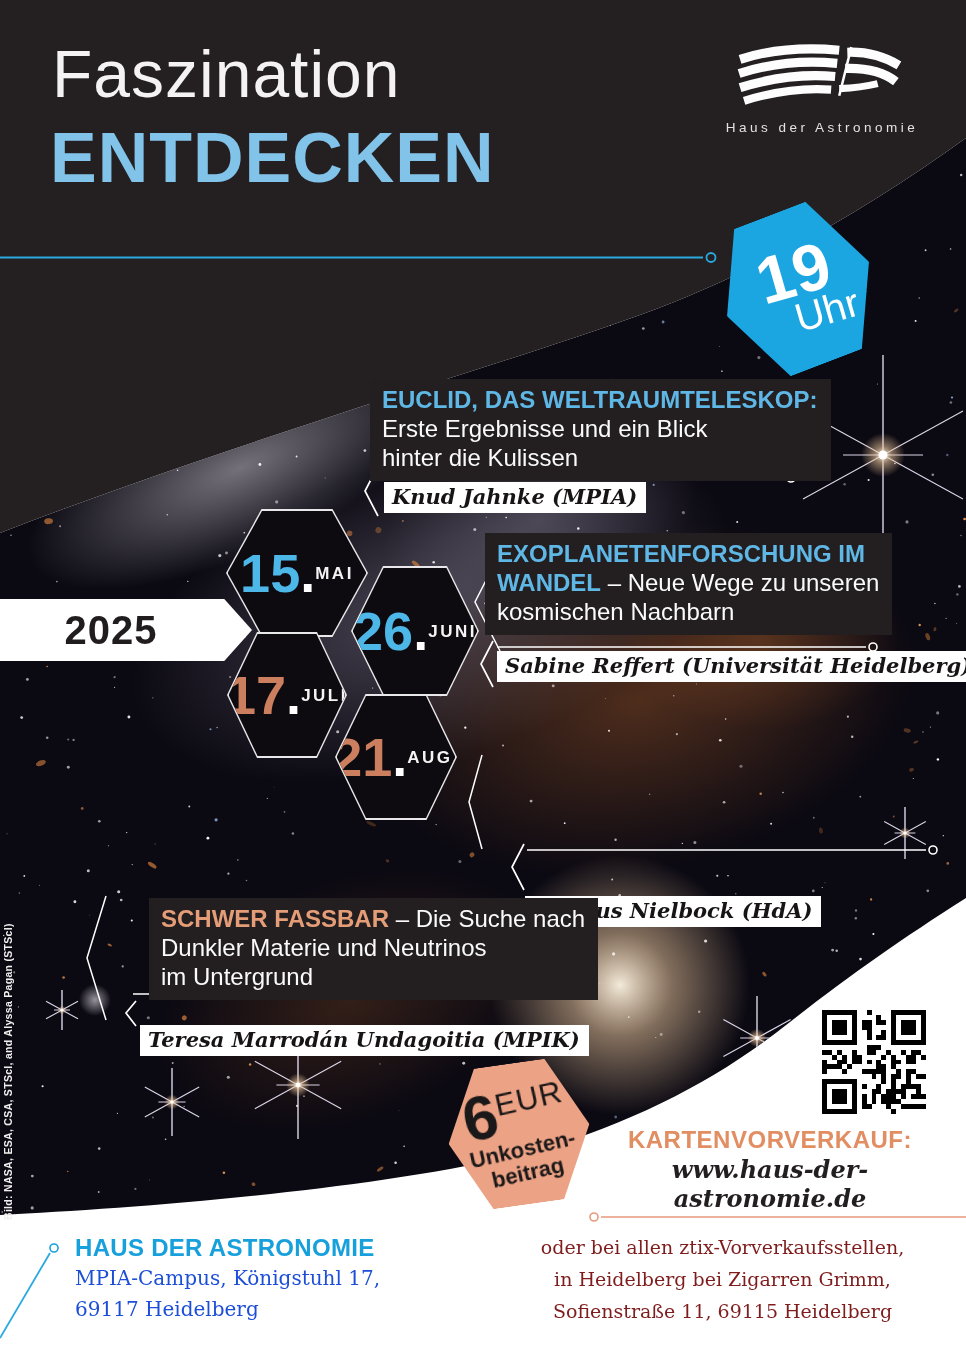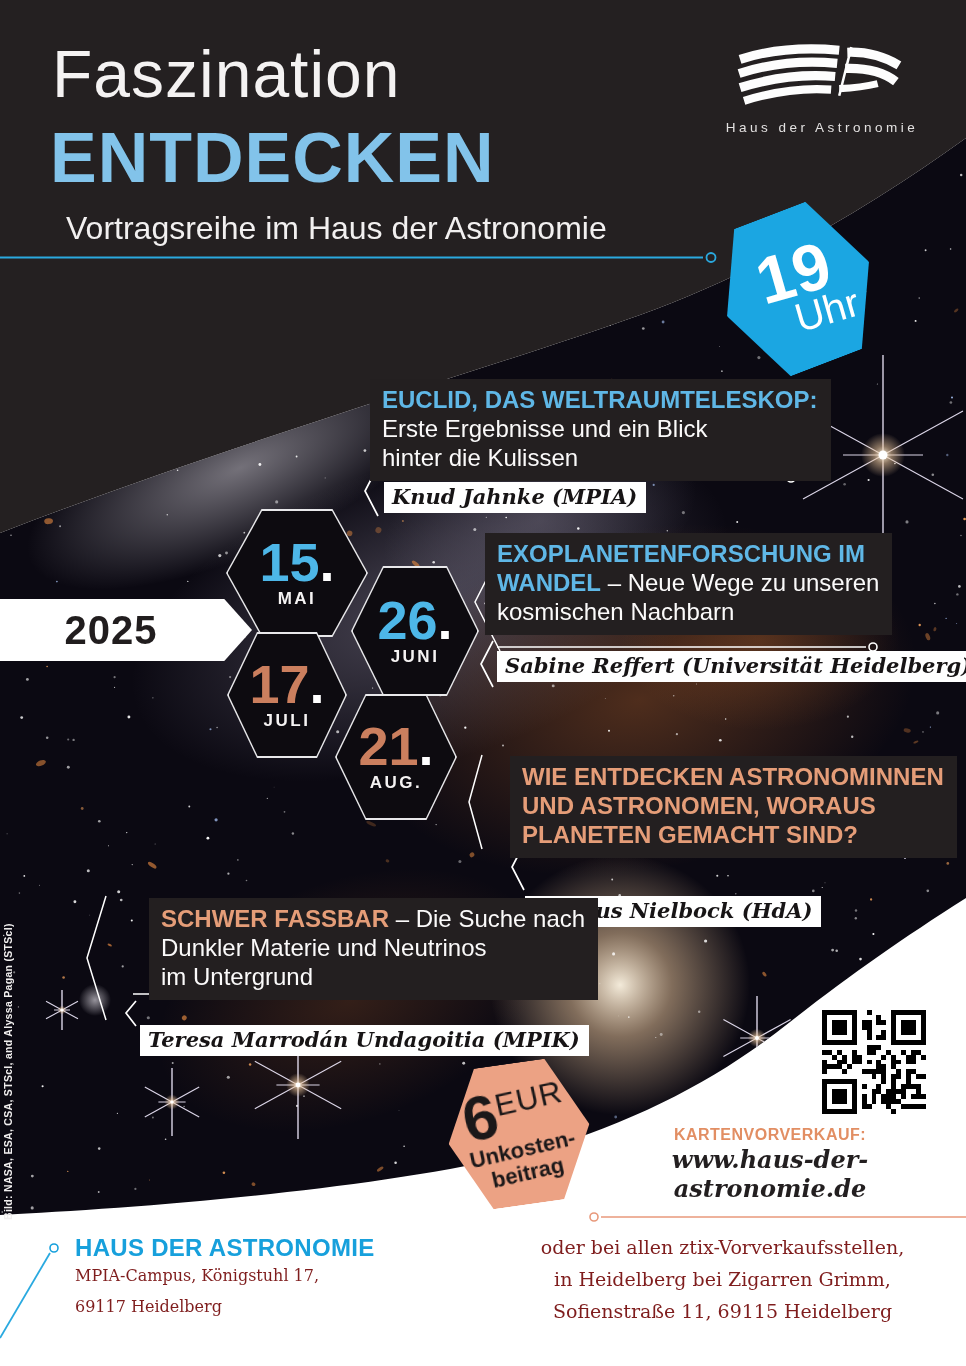--- a/index.html
+++ b/index.html
@@ -26,21 +26,21 @@
 
   
   .year-banner{position:absolute;left:0;top:599px;width:252px;height:62px;background:#fff;
       clip-path:polygon(0 0,89% 0,100% 50%,89% 100%,0 100%);}
   .year-banner span{display:block;text-align:center;padding-right:30px;font-size:40px;font-weight:800;
       letter-spacing:1px;line-height:62px;color:#211d1e;}
 
   
   .hex{position:absolute;clip-path:polygon(25% 0,75% 0,100% 50%,75% 100%,25% 100%,0 50%);background:#e8e8ea;}
   .hex-in{position:absolute;inset:1.6px;clip-path:polygon(25% 0,75% 0,100% 50%,75% 100%,25% 100%,0 50%);
-      background:#0d0b10;display:flex;flex-direction:column;align-items:center;justify-content:center;}
+      background:#0d0b10;display:flex;align-items:center;justify-content:center;}
   .hex-num{font-size:54px;font-weight:800;line-height:50px;}
   .hex-num .dot{color:#ffffff;}
   .num-blue{color:#4db7e8;} .num-salmon{color:#cb7f5e;}
   .hex-month{font-size:17px;font-weight:700;color:#f5f3f3;letter-spacing:2.5px;margin-top:2px;}
   .hex-mai{left:226px;top:509px;width:142px;height:128px;}
   .hex-juni{left:351px;top:566px;width:128px;height:130px;}
   .hex-juli{left:227px;top:632px;width:120px;height:126px;}
   .hex-aug{left:335px;top:694px;width:122px;height:126px;}
 
   
@@ -66,27 +66,27 @@
   .price-in{position:absolute;inset:0;display:flex;flex-direction:column;align-items:center;justify-content:center;
       transform:rotate(-5deg);color:#1b1819;}
   .price-row{display:flex;align-items:flex-start;}
   .price-amt{font-size:62px;font-weight:800;line-height:56px;}
   .price-cur{font-size:31px;font-weight:400;letter-spacing:1px;margin-top:2px;}
   .price-note{font-size:22px;font-weight:800;line-height:24px;text-align:center;}
 
   
   .qr{position:absolute;left:822px;top:1010px;width:104px;height:104px;background:#fff;}
   .presale{position:absolute;left:590px;top:1126px;width:360px;text-align:center;}
-  .presale-h{font-size:16px;font-weight:800;color:#e28e63;letter-spacing:0.5px;}
+  .presale-h{font-size:24px;font-weight:800;color:#e28e63;letter-spacing:0.5px;}
   .presale-url{margin-top:1px;font-size:24px;font-weight:700;font-style:italic;
       font-family:"DejaVu Serif", serif;color:#231f20;}
 
   
   .venue-name{position:absolute;left:75px;top:1234px;font-size:24px;font-weight:800;color:#17a0dc;letter-spacing:0.3px;}
-  .addr{position:absolute;left:75px;font-family:"DejaVu Serif", serif;font-size:16px;color:#7f1d1d;}
+  .addr{position:absolute;left:75px;font-family:"DejaVu Serif", serif;font-size:20px;color:#1d4ed8;}
   .addr1{top:1266px;} .addr2{top:1297px;}
   .outlets{position:absolute;left:500px;top:1231px;width:445px;text-align:center;
       font-family:"DejaVu Serif", serif;font-size:19px;line-height:32px;color:#7f1d1d;}
   .credit{position:absolute;left:2px;top:938px;height:282px;writing-mode:vertical-rl;transform:rotate(180deg);
       font-size:10.5px;font-weight:700;color:#f1efef;letter-spacing:0.3px;white-space:nowrap;}
 </style>
 </head>
 <body>
 
 <div class="poster">
@@ -669,21 +669,20 @@
       <circle cx="594" cy="1217" r="4" stroke="#e8997b" stroke-width="1.6"></circle>
       <line x1="601" y1="1217" x2="966" y2="1217" stroke="#e8997b" stroke-width="1.6"></line>
 
       <line x1="0" y1="1338" x2="50" y2="1253" stroke="#29a9e0" stroke-width="1.8"></line>
       <circle cx="54" cy="1248" r="4" stroke="#17a0dc" stroke-width="1.6"></circle>
     </g>
   </svg>
 
   <div class="title1">Faszination</div>
   <div class="title2">ENTDECKEN</div>
-  <div class="subtitle">Vortragsreihe im Haus der Astronomie</div>
 
   <svg class="logo" viewBox="0 0 170 65">
     <g stroke="#fdfdfd" fill="none">
       <path d="M6,16 Q50,2 104,7" stroke-width="9"></path>
       <path d="M5,30 Q52,15 102,20" stroke-width="9"></path>
       <path d="M6,44 Q54,29 100,33" stroke-width="9"></path>
       <path d="M10,57 Q56,43 96,46" stroke-width="8"></path>
       <path d="M112,9 Q140,8 163,22" stroke-width="9"></path>
       <path d="M110,25 Q142,24 160,38" stroke-width="9"></path>
       <path d="M104,45 Q126,44 142,40" stroke-width="7"></path>
@@ -735,25 +734,20 @@
     </div>
   <div class="speaker sp1">Knud Jahnke (MPIA)</div>
 
   <div class="talk talk2">
       <div class="tline"><span class="seg-blue">EXOPLANETENFORSCHUNG IM</span></div>
       <div class="tline"><span class="seg-blue">WANDEL</span><span class="seg-none"> – Neue Wege zu unseren</span></div>
       <div class="tline"><span class="seg-none">kosmischen Nachbarn</span></div>
     </div>
   <div class="speaker sp2">Sabine Reffert (Universität Heidelberg)</div>
 
-  <div class="talk talk3">
-      <div class="tline"><span class="seg-salmon">WIE ENTDECKEN ASTRONOMINNEN</span></div>
-      <div class="tline"><span class="seg-salmon">UND ASTRONOMEN, WORAUS</span></div>
-      <div class="tline"><span class="seg-salmon">PLANETEN GEMACHT SIND?</span></div>
-    </div>
   <div class="speaker sp3">Markus Nielbock (HdA)</div>
 
   <div class="talk talk4">
       <div class="tline"><span class="seg-salmon">SCHWER FASSBAR</span><span class="seg-none"> – Die Suche nach</span></div>
       <div class="tline"><span class="seg-none">Dunkler Materie und Neutrinos</span></div>
       <div class="tline"><span class="seg-none">im Untergrund</span></div>
     </div>
   <div class="speaker sp4">Teresa Marrodán Undagoitia (MPIK)</div>
 
   <div class="price">

